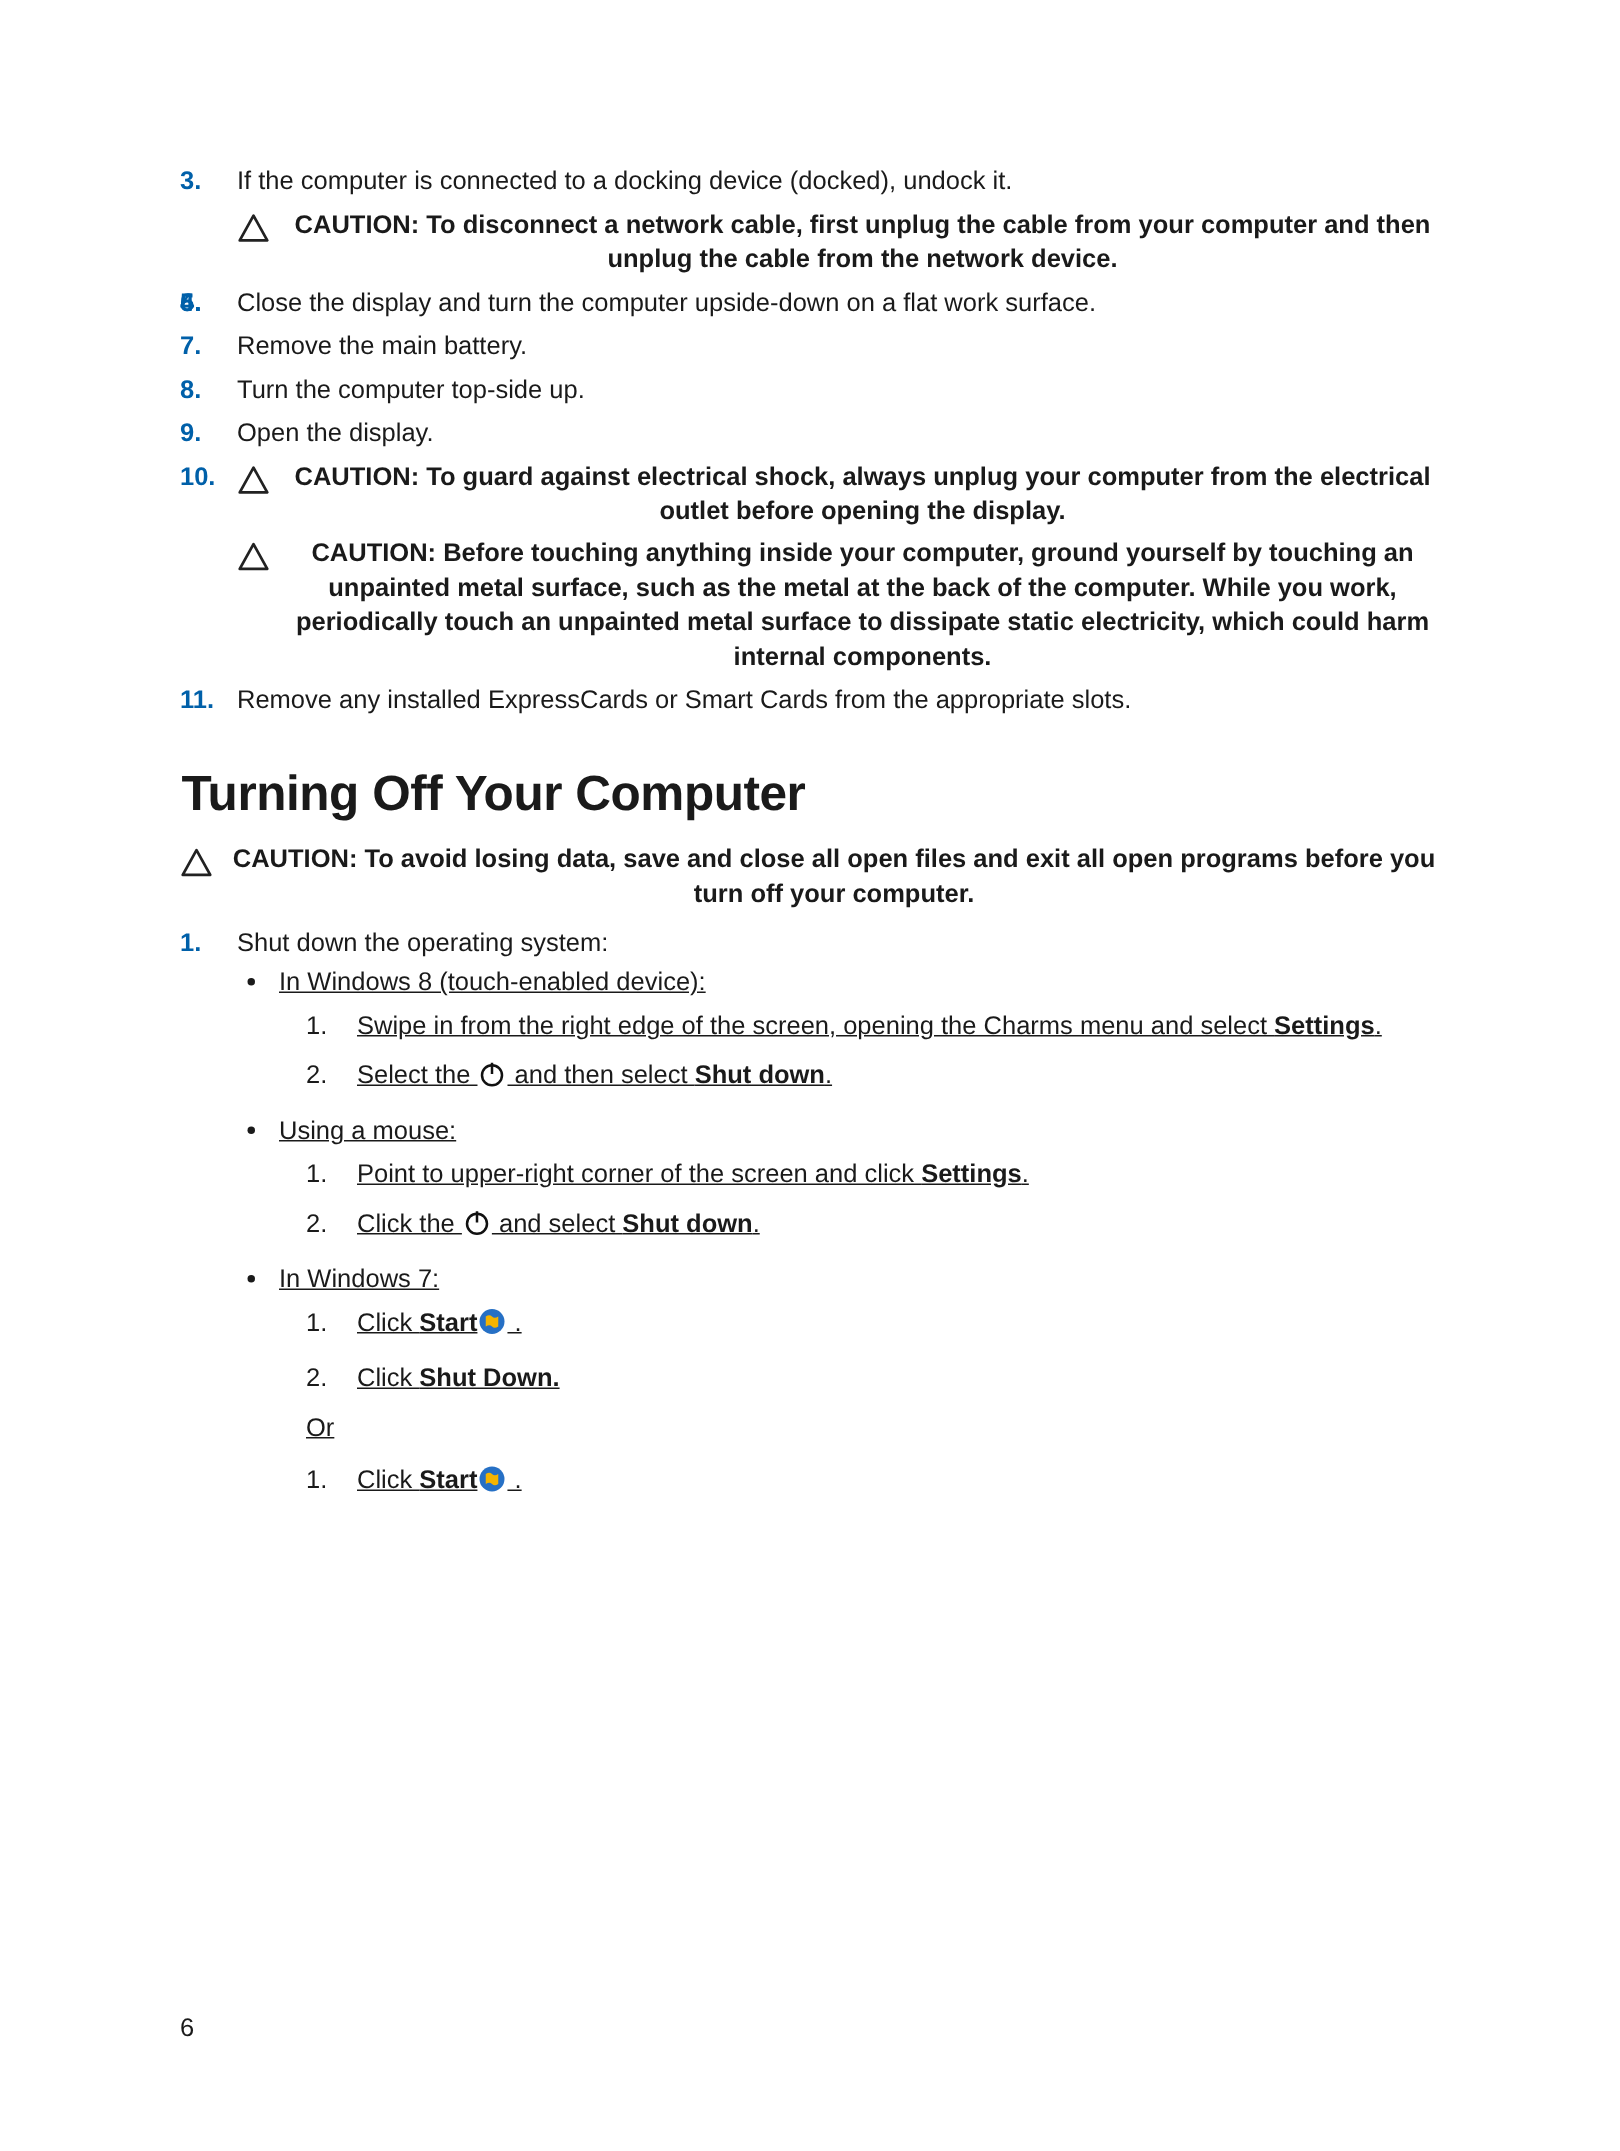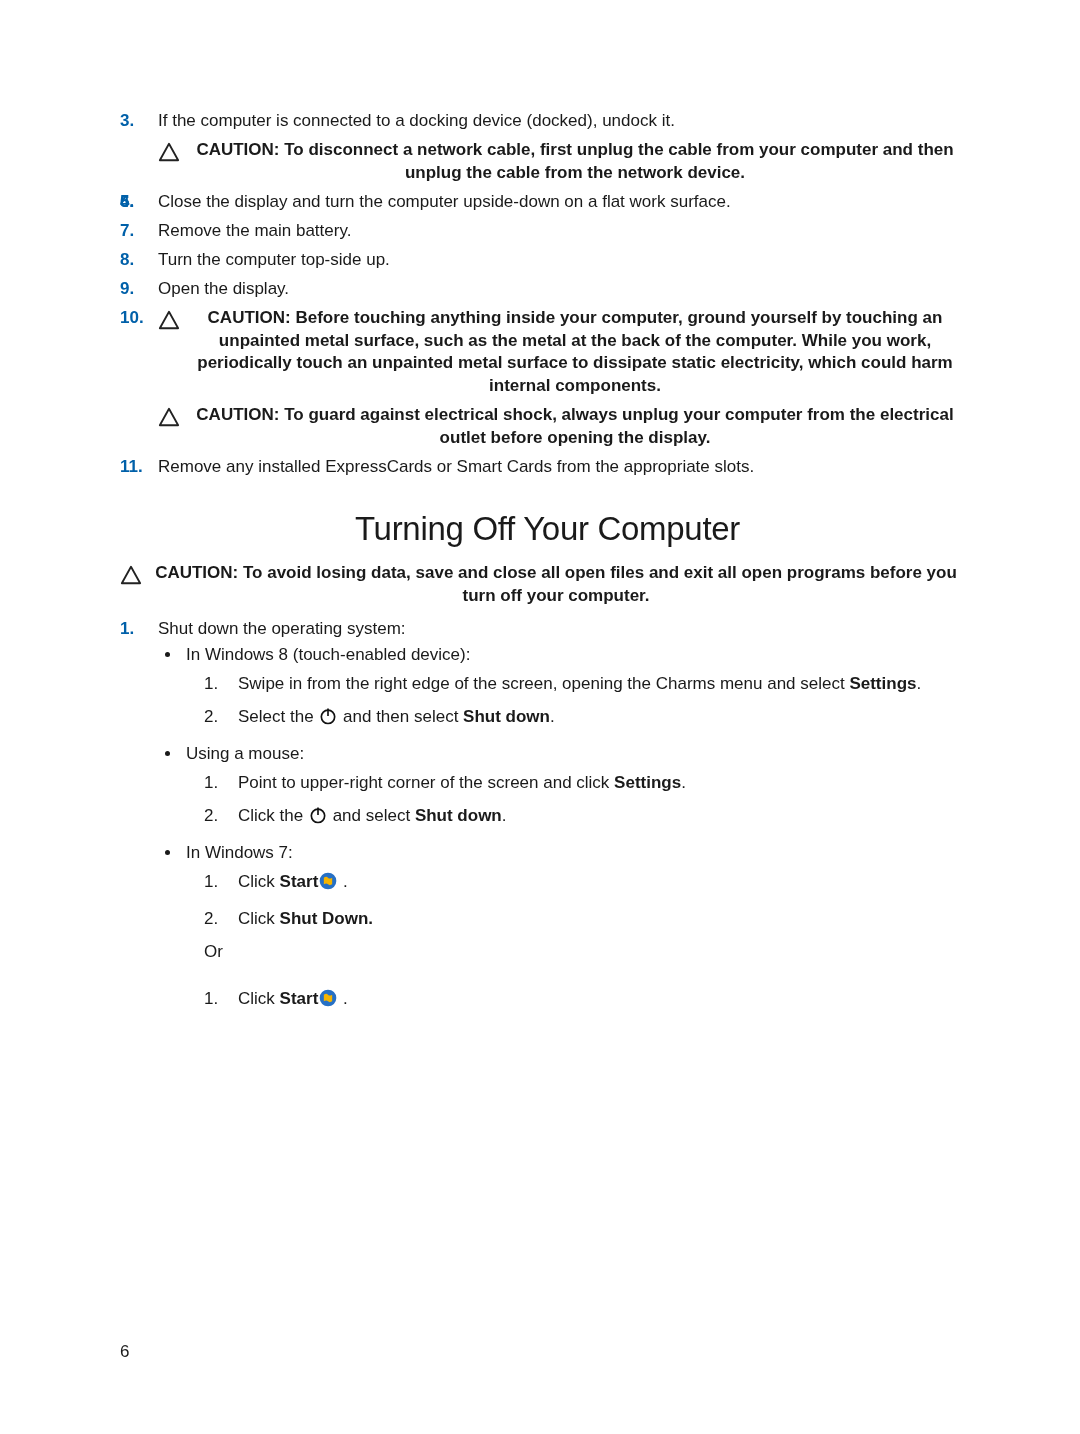--- a/index.html
+++ b/index.html
@@ -52,33 +52,33 @@
     height: 22px;
   }
   .admon.nested {
     margin-left: 0;
   }
   .caution-label, .note-label, .strong {
     font-weight: 700;
   }
   h2.section {
     font-size: 33px;
-    font-weight: 400;
-    margin: 28px 0 10px 15px;
+    font-weight: 700;
+    margin: 28px 0 10px 1px;
     letter-spacing: -0.3px;
-    text-align: center;
   }
   .bullets {
     list-style: disc;
     padding-left: 24px;
     margin: 4px 0 0 0;
   }
   .bullets > li {
     padding-left: 4px;
     margin-bottom: 6px;
+    text-decoration: underline;
   }
   .sub-ol {
     list-style: none;
     padding: 0;
     margin: 6px 0 6px 18px;
   }
   .sub-ol > li {
     position: relative;
     padding-left: 34px;
     margin-bottom: 10px;
@@ -92,21 +92,21 @@
     display: inline-block;
     vertical-align: -4px;
   }
   .pagenum {
     position: absolute;
     left: 120px;
     bottom: 70px;
     font-size: 17px;
   }
   .or {
-    margin: 8px 0 24px 18px;
+    margin: 8px 0 12px 18px;
   }
 </style>
 </head>
 <body>
 
 <div class="page">
 
   <ol class="ol-main">
 
     <li>
@@ -154,30 +154,30 @@
 
     <li>
       <span class="num">10.</span>
 
       <div class="admon nested">
         <span class="ic">
           <svg viewBox="0 0 24 24" width="22" height="22">
               <path d="M12 3 L22 21 L2 21 Z" fill="none" stroke="#222" stroke-width="2" stroke-linejoin="round"></path>
             </svg>
         </span>
-        <span class="caution-label">CAUTION: </span><span class="strong">Before touching anything inside your computer, ground yourself by touching an unpainted metal surface, such as the metal at the back of the computer. While you work, periodically touch an unpainted metal surface to dissipate static electricity, which could harm internal components.</span>
+        <span class="caution-label">CAUTION: </span><span class="strong">To guard against electrical shock, always unplug your computer from the electrical outlet before opening the display.</span>
       </div>
 
       <div class="admon nested">
         <span class="ic">
           <svg viewBox="0 0 24 24" width="22" height="22">
               <path d="M12 3 L22 21 L2 21 Z" fill="none" stroke="#222" stroke-width="2" stroke-linejoin="round"></path>
             </svg>
         </span>
-        <span class="caution-label">CAUTION: </span><span class="strong">To guard against electrical shock, always unplug your computer from the electrical outlet before opening the display.</span>
+        <span class="caution-label">CAUTION: </span><span class="strong">Before touching anything inside your computer, ground yourself by touching an unpainted metal surface, such as the metal at the back of the computer. While you work, periodically touch an unpainted metal surface to dissipate static electricity, which could harm internal components.</span>
       </div>
     </li>
 
     <li>
       <span class="num">11.</span>
       <span>Remove any installed ExpressCards or Smart Cards from the appropriate slots.</span>
     </li>
 
   </ol>
 

